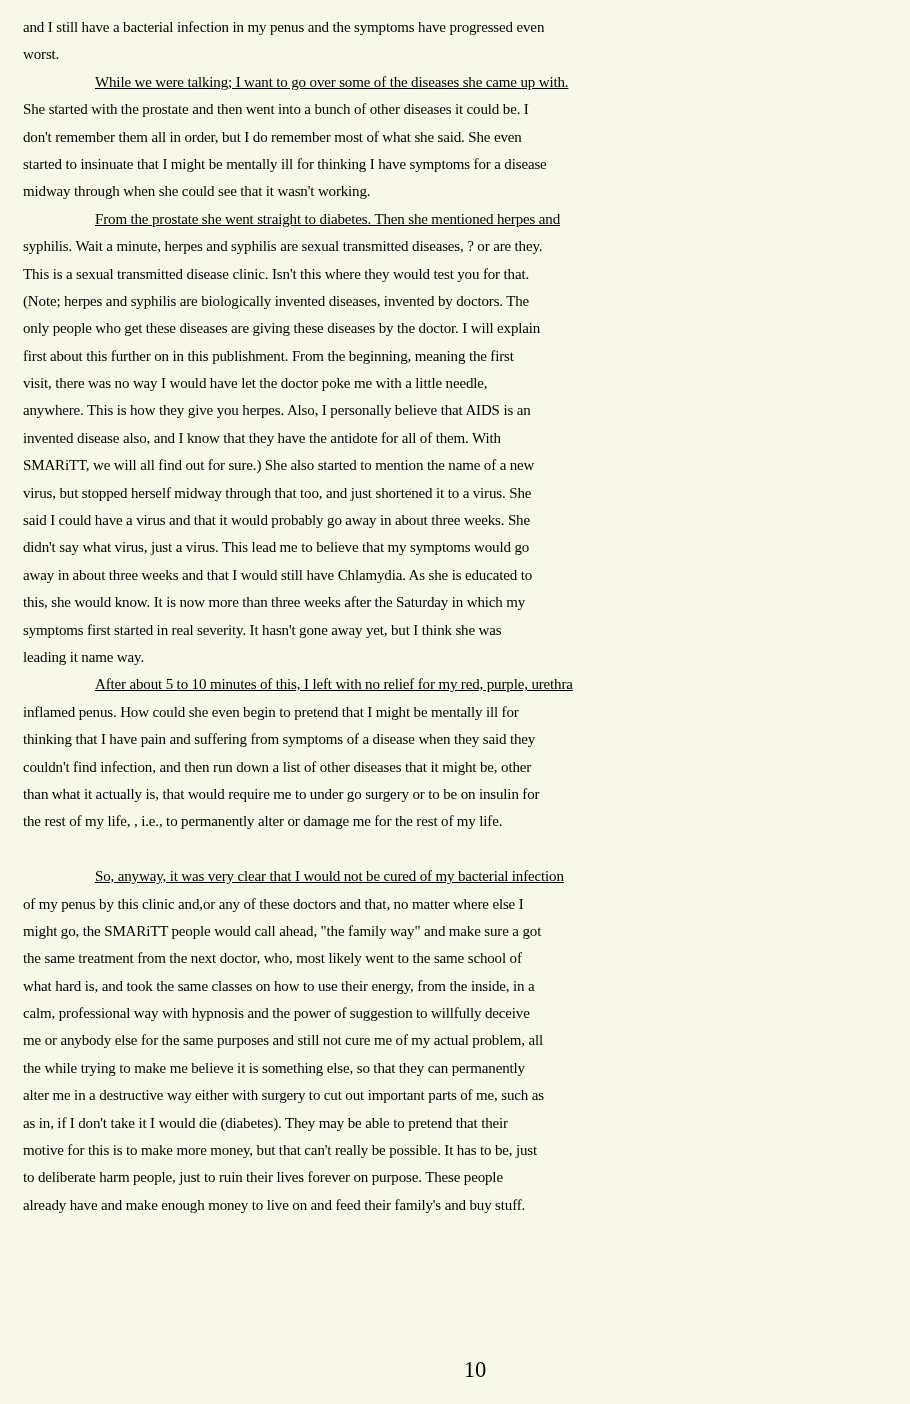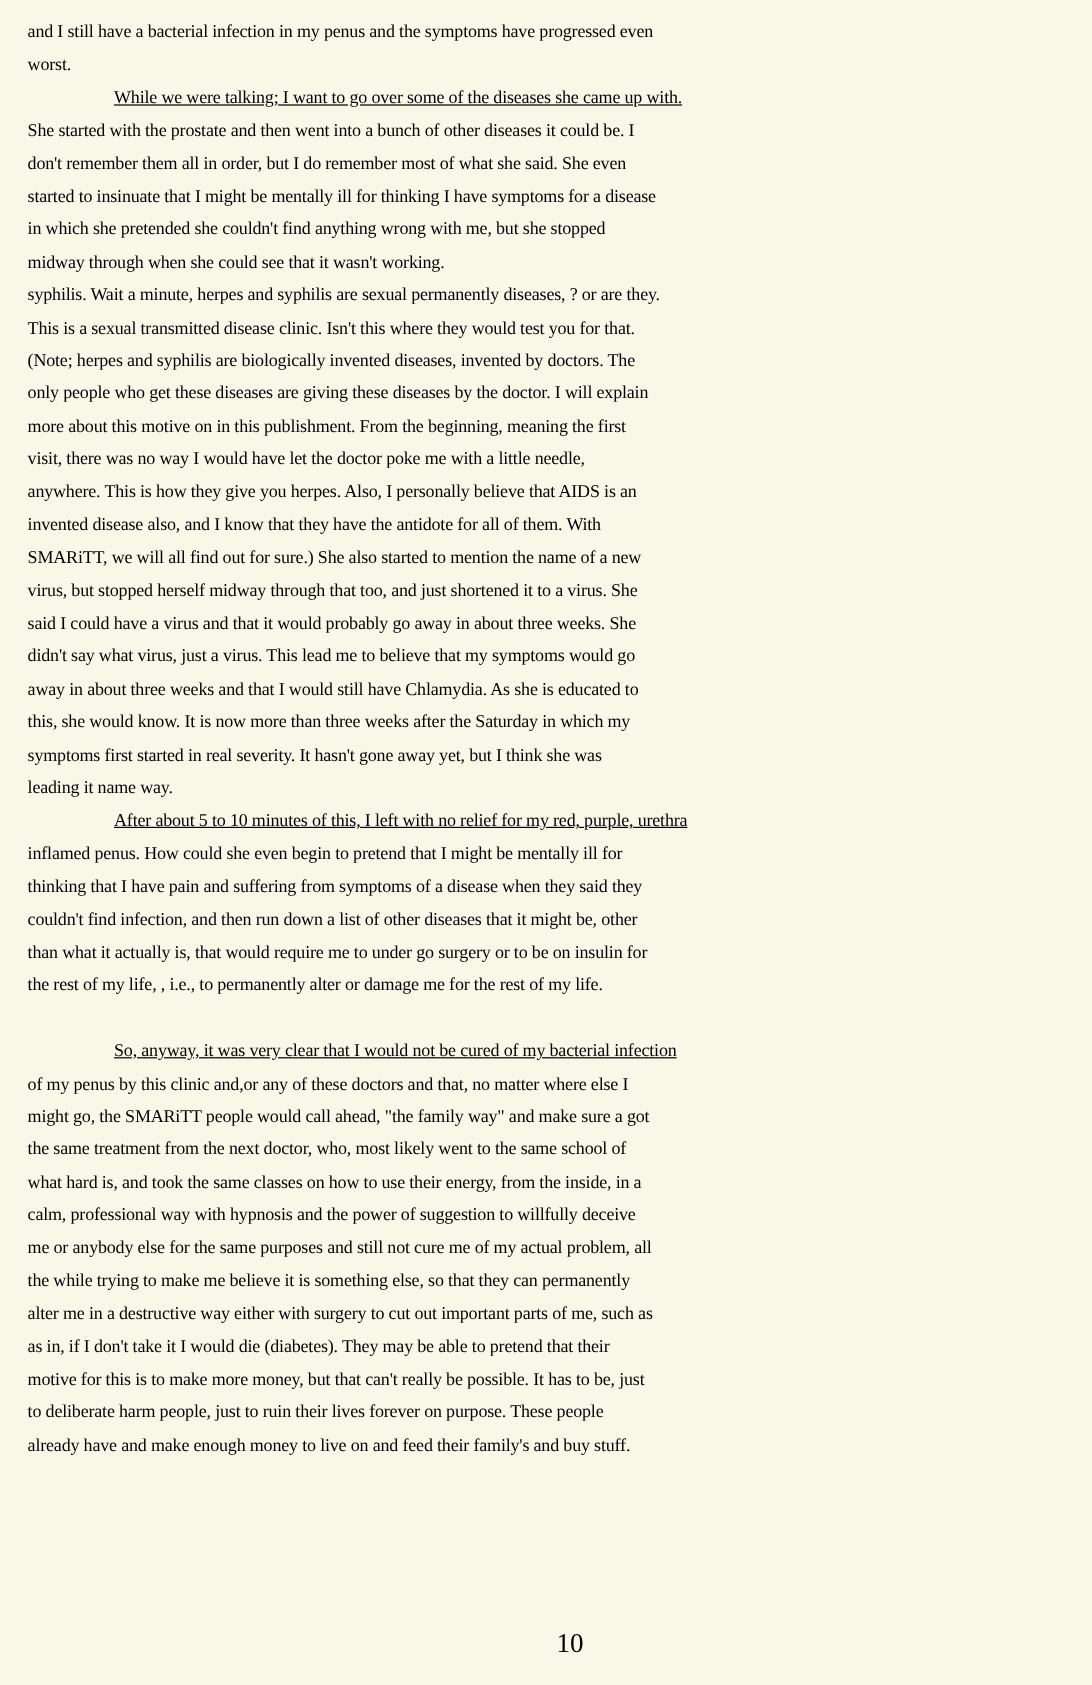--- a/index.html
+++ b/index.html
@@ -49,30 +49,30 @@
   <div>
     <div class="line">and I still have a bacterial infection in my penus and the symptoms have progressed even</div>
     <div class="line">worst.</div>
   </div>
 
   <div>
     <div class="line indent">While we were talking; I want to go over some of the diseases she came up with.</div>
     <div class="line">She started with the prostate and then went into a bunch of other diseases it could be. I</div>
     <div class="line">don't remember them all in order, but I do remember most of what she said. She even</div>
     <div class="line">started to insinuate that I might be mentally ill for thinking I have symptoms for a disease</div>
-    <div class="line">in which she pretended she couldn't find anything wrong with me, but she stopped</div>
     <div class="line">midway through when she could see that it wasn't working.</div>
   </div>
 
   <div>
-    <div class="line">syphilis. Wait a minute, herpes and syphilis are sexual permanently diseases, ? or are they.</div>
+    <div class="line indent">From the prostate she went straight to diabetes. Then she mentioned herpes and</div>
+    <div class="line">syphilis. Wait a minute, herpes and syphilis are sexual transmitted diseases, ? or are they.</div>
     <div class="line">This is a sexual transmitted disease clinic. Isn't this where they would test you for that.</div>
     <div class="line">(Note; herpes and syphilis are biologically invented diseases, invented by doctors. The</div>
     <div class="line">only people who get these diseases are giving these diseases by the doctor. I will explain</div>
-    <div class="line">more about this motive on in this publishment. From the beginning, meaning the first</div>
+    <div class="line">first about this further on in this publishment. From the beginning, meaning the first</div>
     <div class="line">visit, there was no way I would have let the doctor poke me with a little needle,</div>
     <div class="line">anywhere. This is how they give you herpes. Also, I personally believe that AIDS is an</div>
     <div class="line">invented disease also, and I know that they have the antidote for all of them. With</div>
     <div class="line">SMARiTT, we will all find out for sure.) She also started to mention the name of a new</div>
     <div class="line">virus, but stopped herself midway through that too, and just shortened it to a virus. She</div>
     <div class="line">said I could have a virus and that it would probably go away in about three weeks. She</div>
     <div class="line">didn't say what virus, just a virus. This lead me to believe that my symptoms would go</div>
     <div class="line">away in about three weeks and that I would still have Chlamydia. As she is educated to</div>
     <div class="line">this, she would know. It is now more than three weeks after the Saturday in which my</div>
     <div class="line">symptoms first started in real severity. It hasn't gone away yet, but I think she was</div>

